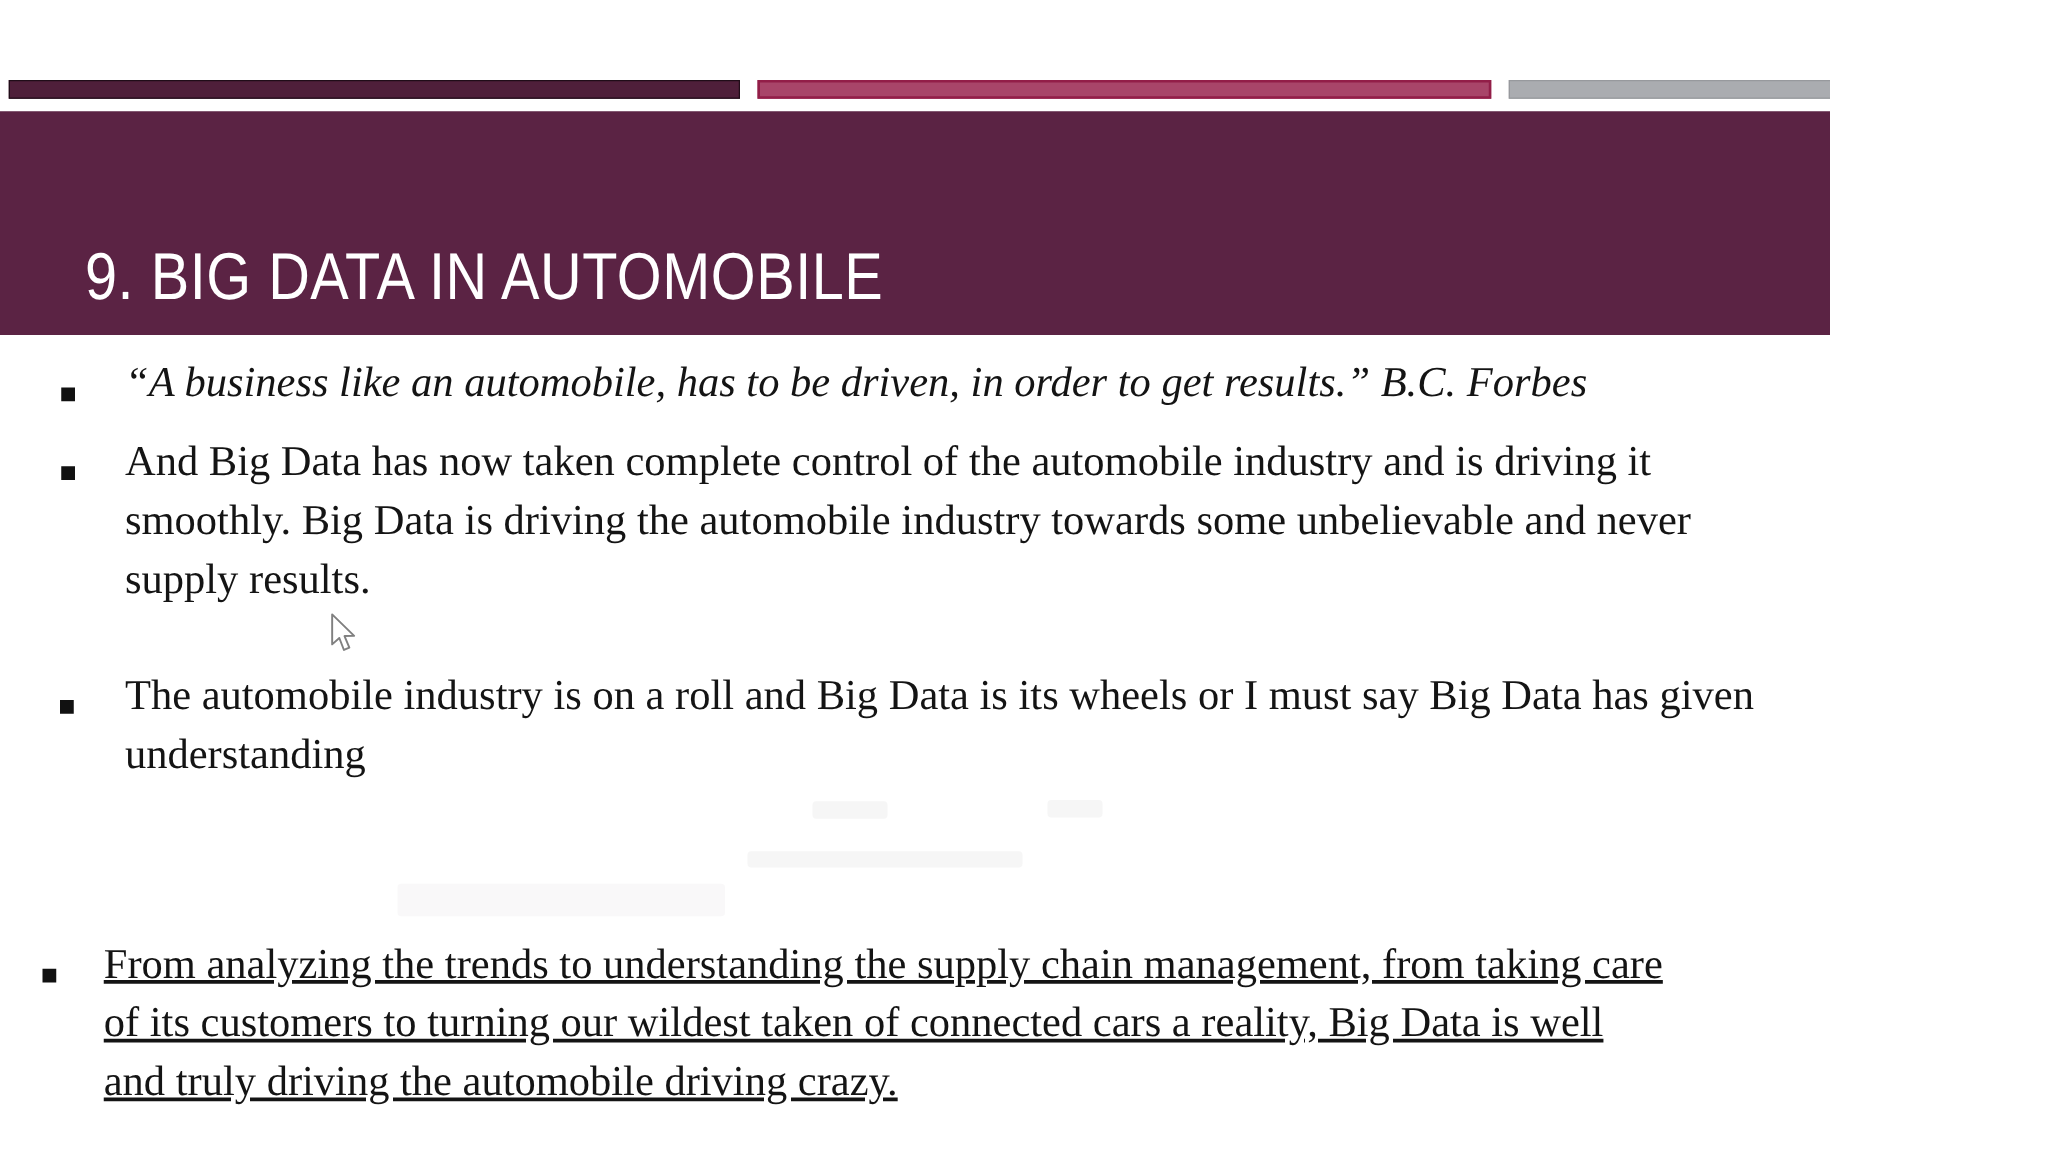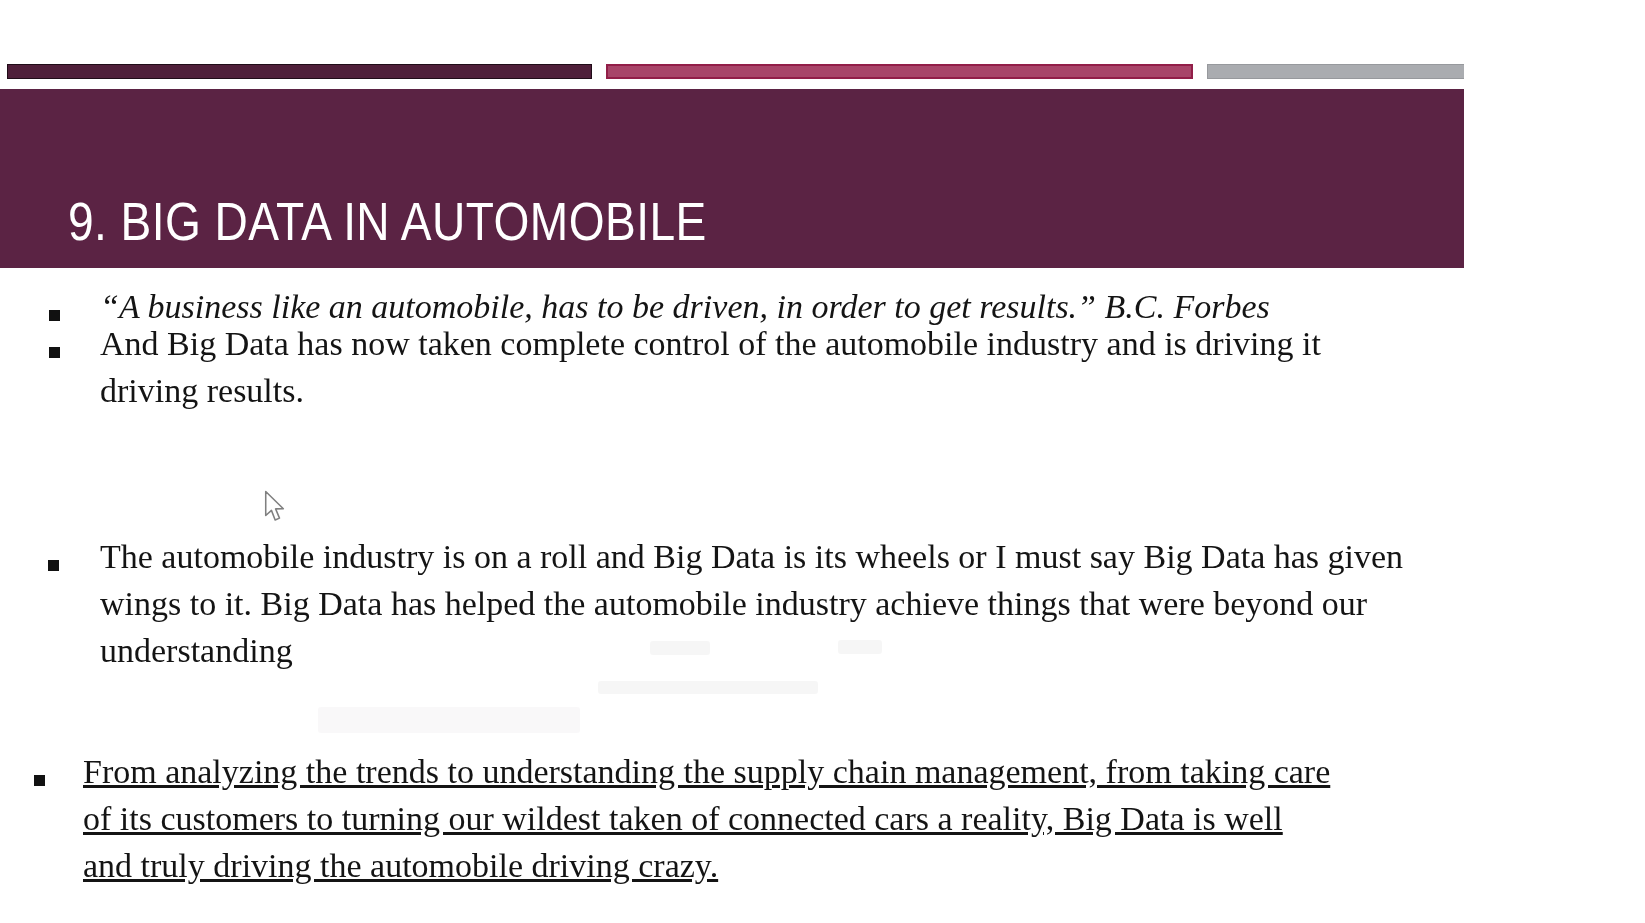--- a/index.html
+++ b/index.html
@@ -42,21 +42,21 @@
   }
   .bullet-block.quote .line{font-style:italic;}
   .sq{
     position:absolute;
     width:11px;height:11px;
     background:#111111;
     top:27px;
   }
   #blk1{left:100px;top:283px;}
   #blk1 .sq{left:-51px;}
-  #blk2{left:100px;top:320px;}
+  #blk2{left:100px;top:346px;}
   #blk2 .sq{left:-51px;}
   #blk3{left:100px;top:533px;}
   #blk3 .sq{left:-52px;}
   #blk4{left:83px;top:748px;text-decoration:underline;}
   #blk4 .sq{left:-49px;}
   
   .ghost{position:absolute;background:rgba(130,125,130,0.07);border-radius:3px;}
   .g1{left:650px;top:641px;width:60px;height:14px;}
   .g2{left:838px;top:640px;width:44px;height:14px;}
   .g3{left:598px;top:681px;width:220px;height:13px;}
@@ -78,27 +78,27 @@
   </div>
 
   <div class="bullet-block quote" id="blk1">
     <span class="sq"></span>
     <div class="line">“A business like an automobile, has to be driven, in order to get results.” B.C. Forbes</div>
   </div>
 
   <div class="bullet-block" id="blk2">
     <span class="sq"></span>
     <div class="line">And Big Data has now taken complete control of the automobile industry and is driving it</div>
-    <div class="line">driving results.</div>
+    <div class="line">smoothly. Big Data is driving the automobile industry towards some unbelievable and never</div>
+    <div class="line">supply results.</div>
   </div>
 
   <div class="bullet-block" id="blk3">
     <span class="sq"></span>
     <div class="line">The automobile industry is on a roll and Big Data is its wheels or I must say Big Data has given</div>
-    <div class="line">wings to it. Big Data has helped the automobile industry achieve things that were beyond our</div>
     <div class="line">understanding</div>
   </div>
 
   <div class="bullet-block" id="blk4">
     <span class="sq"></span>
     <div class="line">From analyzing the trends to understanding the supply chain management, from taking care</div>
     <div class="line">of its customers to turning our wildest taken of connected cars a reality, Big Data is well</div>
     <div class="line">and truly driving the automobile driving crazy.</div>
   </div>
 

